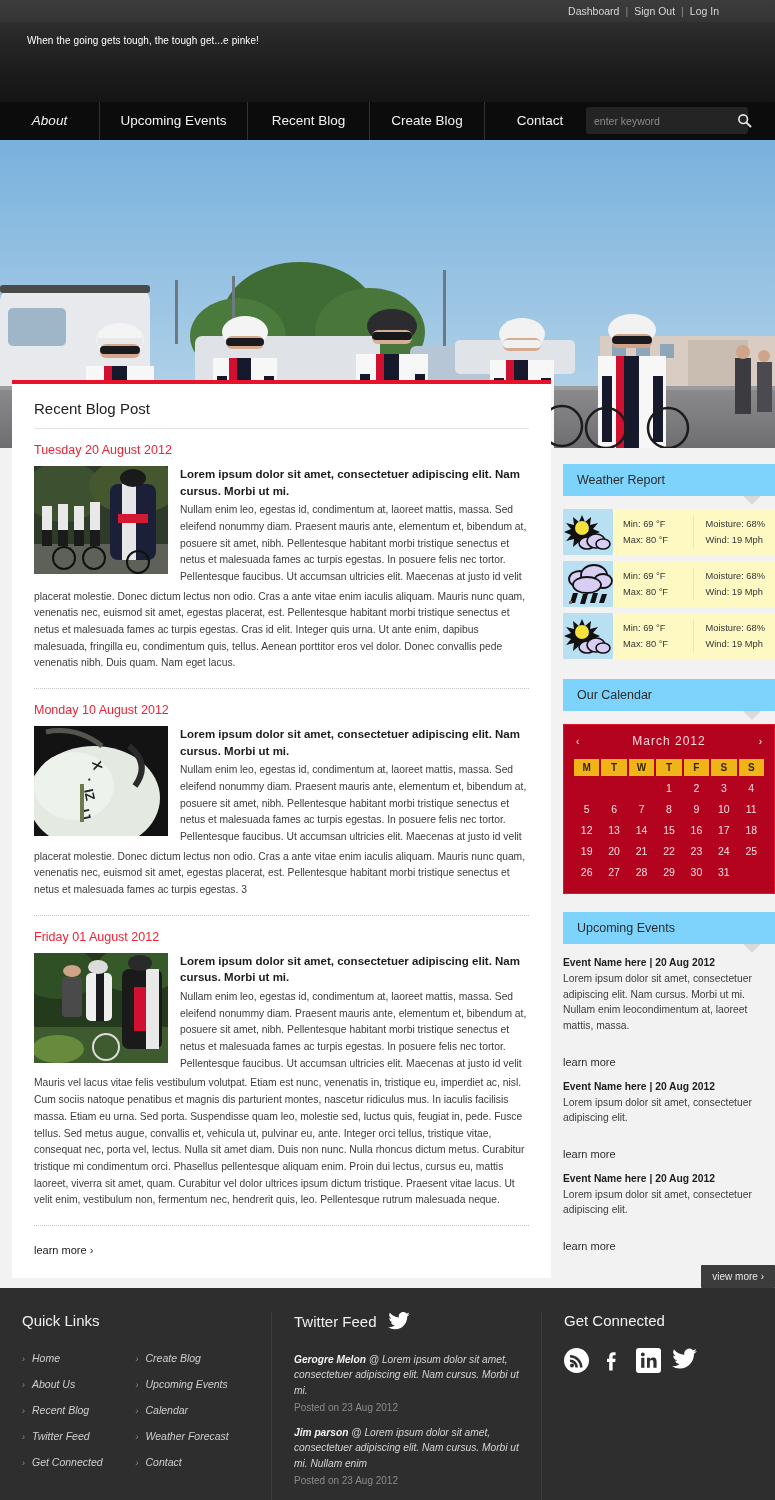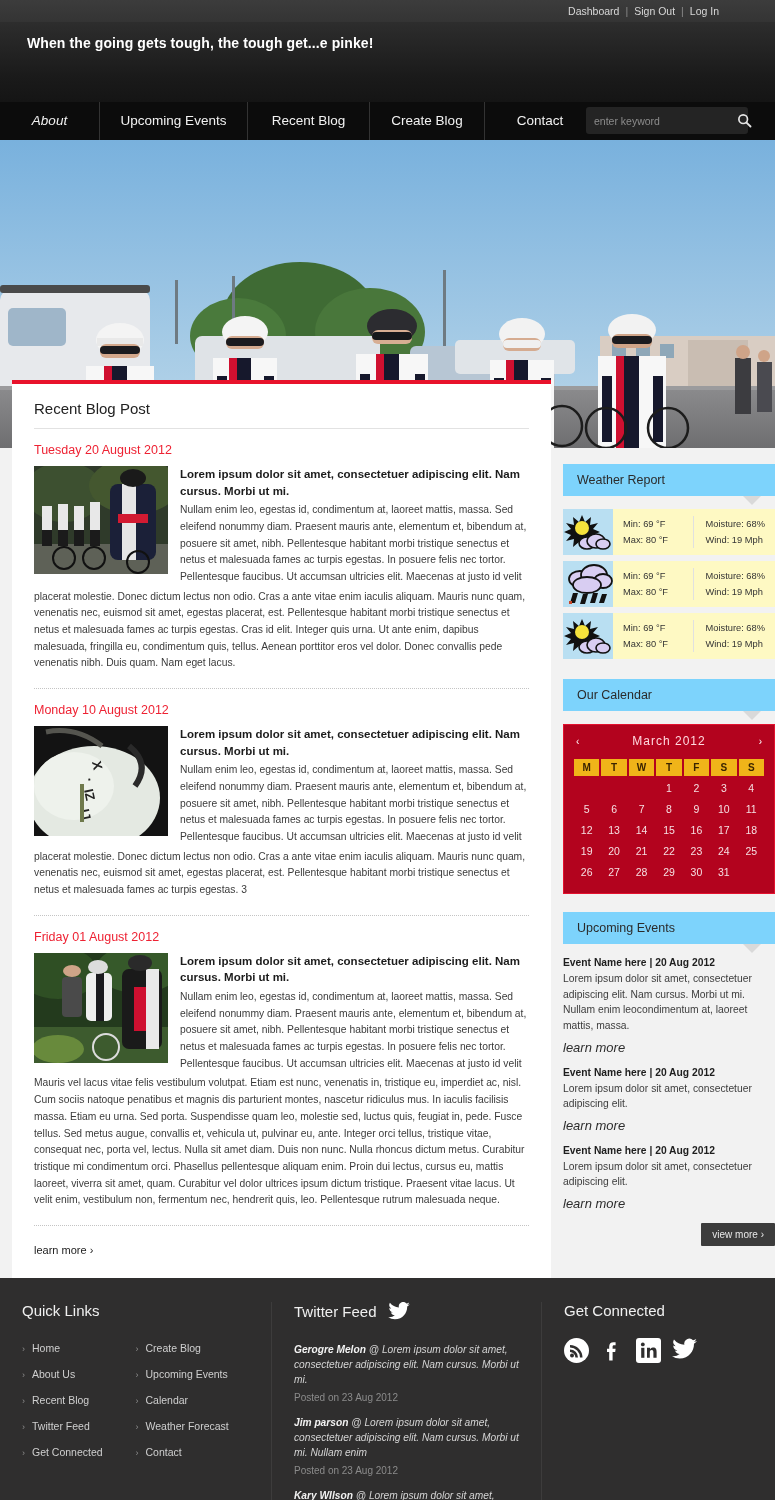--- a/index.html
+++ b/index.html
@@ -32,21 +32,21 @@
   .topbar .sep { color: #8a8a8a; font-size: 10.5px; }
 
   .logo-wrap { position: absolute; left: 27px; top: 28px; }
   .logo {
     font-size: 33px; letter-spacing: -0.5px; line-height: 1;
     font-weight: 400;
   }
   .logo .t1 { color: #e8122b; }
   .logo .t2 { color: #ffffff; }
   .tagline {
-    color: #ffffff; font-size: 14px; font-weight: bold;
+    color: #ffffff; font-size: 10px; font-weight: normal;
     margin-top: 7px; letter-spacing: 0.1px;
   }
 
   
   .nav {
     position: absolute; left: 0; bottom: 0; width: 775px; height: 38px;
     display: flex; align-items: center;
     background: #0c0c0c;
   }
   .nav-item {
@@ -183,42 +183,42 @@
     height: 17px; width: 14.2%;
   }
   .cal td {
     color: #f5dfe2; font-size: 10.5px; text-align: center; height: 19px;
   }
 
   
   .ev { margin-bottom: 11px; }
   .ev-title { font-size: 10.3px; font-weight: bold; color: #1e1e1e; margin-bottom: 3px; }
   .ev-text { font-size: 10.3px; color: #3d3d3d; line-height: 1.52; }
-  .ev-more { font-size: 13px; color: #2c2c2c; display: inline-block; margin-top: 6px; text-decoration: none; font-style: italic; }
+  .ev-more { font-size: 11px; color: #2c2c2c; display: inline-block; margin-top: 22px; text-decoration: none; }
   .viewmore-wrap { display: flex; justify-content: flex-end; margin-top: 8px; }
   .viewmore {
     background: #3c3c3c; color: #e8e8e8; font-size: 10px;
     padding: 6px 11px; border-radius: 1px; text-decoration: none;
     border: none; cursor: pointer; font-family: "Liberation Sans", sans-serif;
   }
 
   
   .footer {
     width: 775px; background: #2f2e2e; padding: 24px 0 0 0;
     display: flex; position: relative;
   }
   .f-col { padding: 0 22px; }
   .f-col.c1 { width: 272px; border-right: 1px solid #3d3c3c; }
   .f-col.c2 { width: 270px; border-right: 1px solid #3d3c3c; }
   .f-col.c3 { width: 233px; }
   .f-title { color: #f0f0f0; font-size: 15px; margin-bottom: 19px; font-weight: 400; }
   .f-title .tw { margin-left: 7px; vertical-align: -3px; }
   .ql-lists { display: flex; }
   .ql-lists ul { list-style: none; width: 50%; }
-  .ql-lists li { margin-bottom: 8px; }
+  .ql-lists li { margin-bottom: 8px; font-style: italic; }
   .ql-lists a {
     color: #cfcfcf; font-size: 10.5px; text-decoration: none;
   }
   .ql-lists .chev { color: #8e8e8e; margin-right: 7px; font-size: 9px; }
   .tweet { margin-bottom: 12px; }
   .tweet-body { font-size: 10.2px; color: #d4d4d4; font-style: italic; line-height: 1.5; }
   .tweet-body b { font-style: italic; color: #f2f2f2; }
   .tweet-date { font-size: 10px; color: #8b8b8b; margin-top: 4px; }
   .social { display: flex; gap: 11px; align-items: center; margin-top: 2px; }
   .social a { display: block; width: 25px; height: 25px; }

